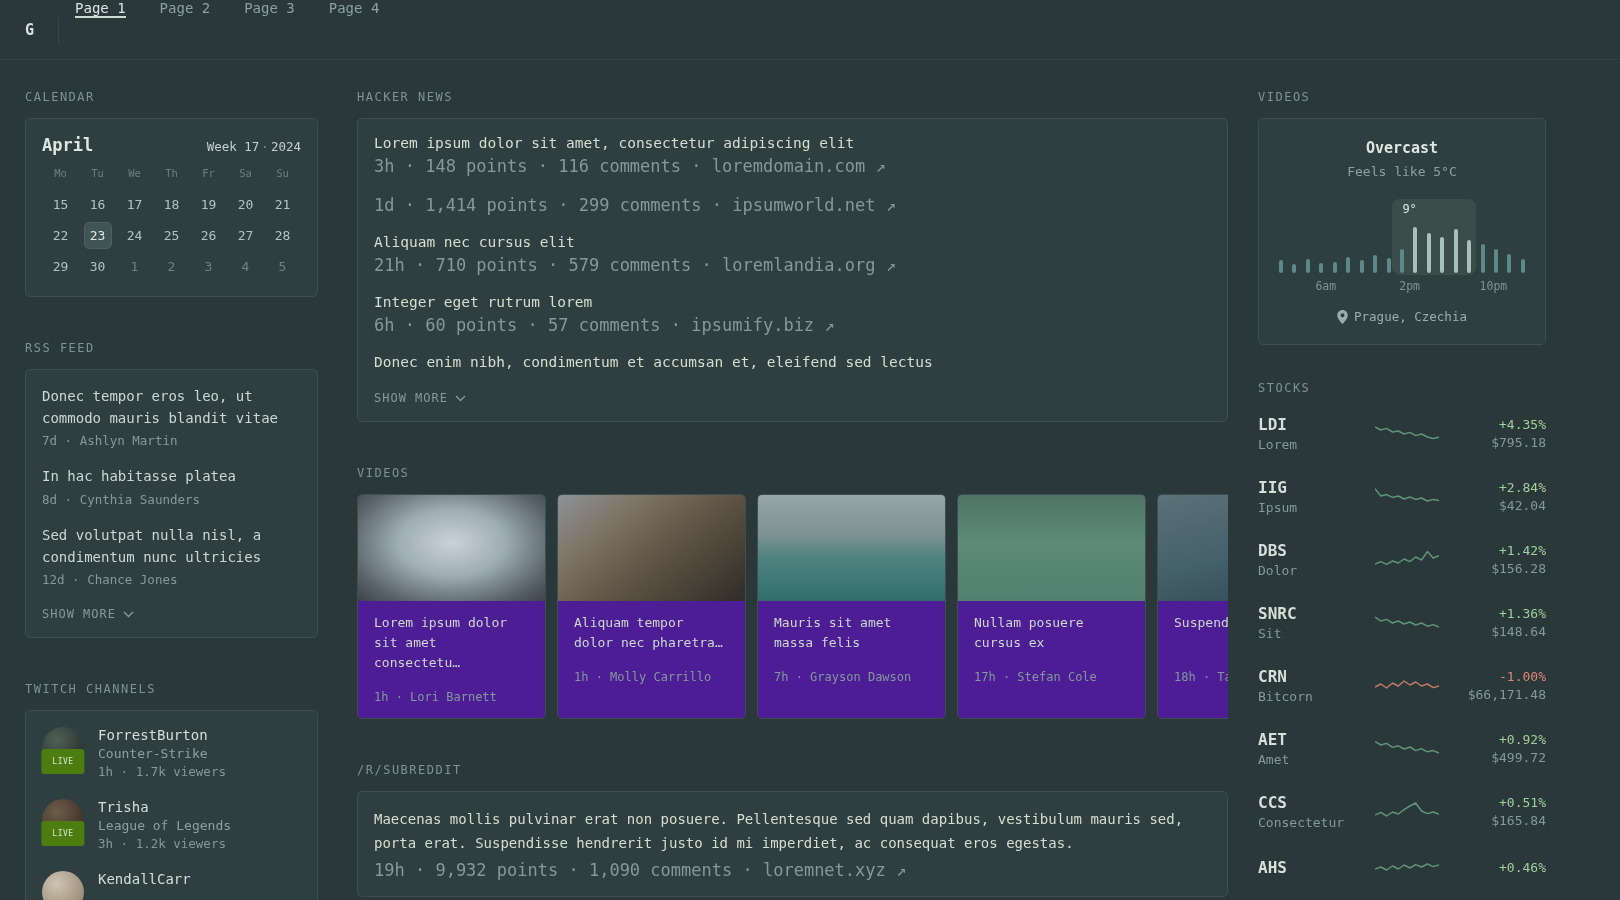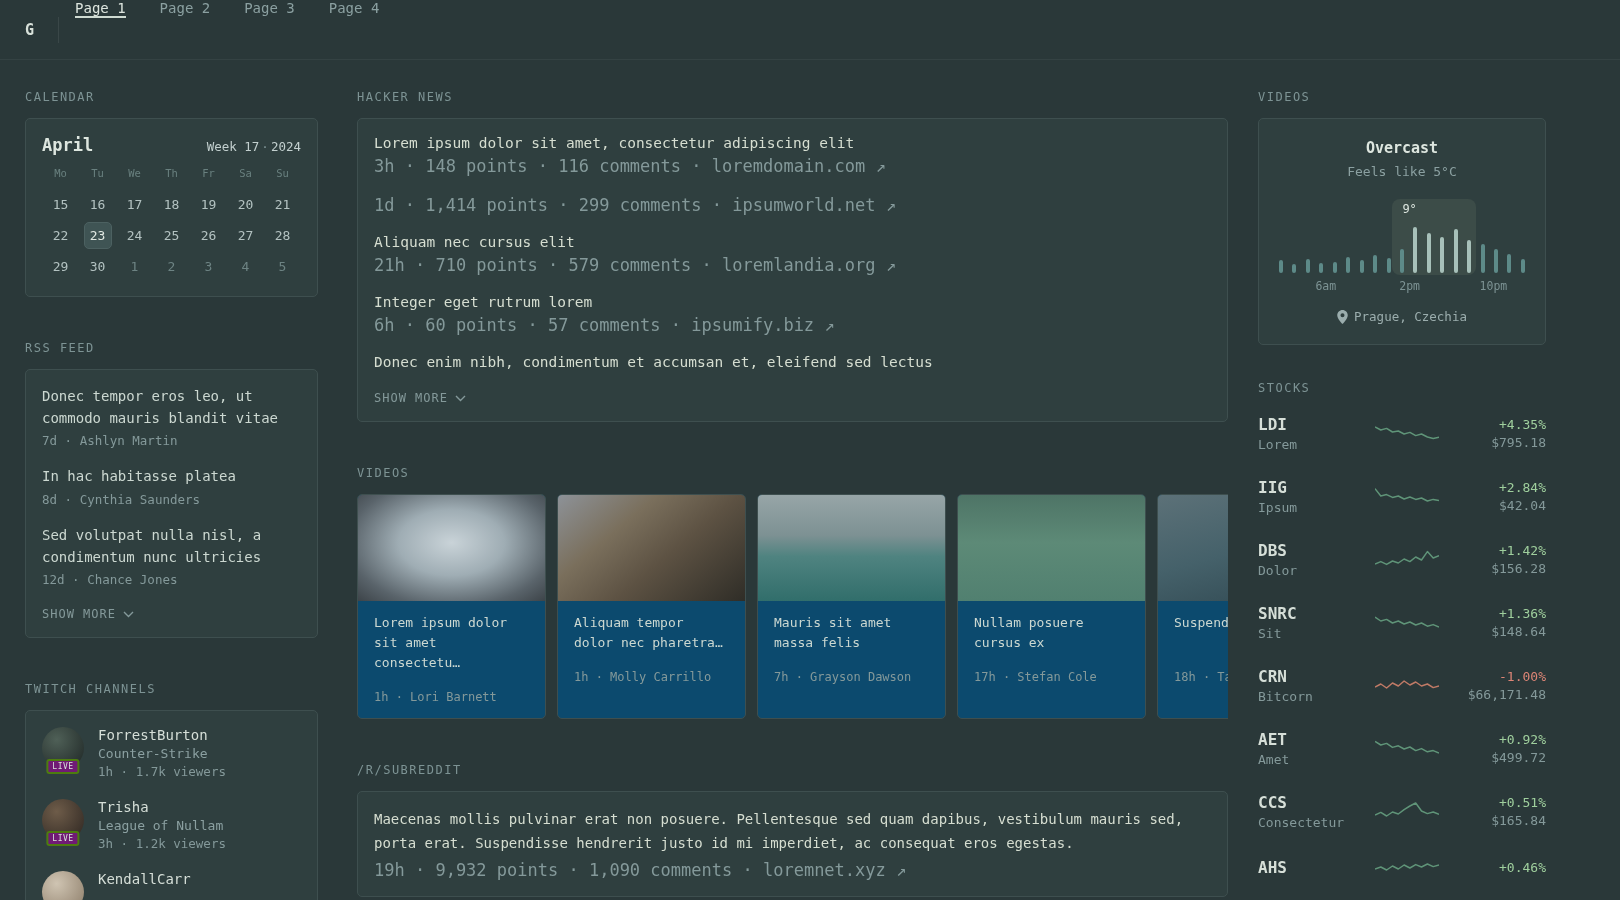--- a/index.html
+++ b/index.html
@@ -37,34 +37,34 @@
   .cal-day.selected span { background: #3f5454; border-color: #4c6161; color: #e0e8e2; }
   
   .feed-item { margin-bottom: 18px; }
   .feed-title { font-size: 14px; color: #ccd8d1; line-height: 1.55; cursor: pointer; }
   .feed-meta { font-size: 12.5px; color: #84999a; margin-top: 4px; }
   .show-more { display: inline-flex; align-items: center; gap: 7px; font-size: 12px; letter-spacing: 1px; color: #84999a; margin-top: 2px; cursor: pointer; }
   
   .tw-row { display: flex; gap: 14px; margin-bottom: 20px; cursor: pointer; }
   .tw-avatar { position: relative; flex: none; width: 42px; height: 42px; }
   .tw-avatar .pic { width: 42px; height: 42px; border-radius: 50%; }
-  .tw-live { position: absolute; left: 50%; transform: translateX(-50%); bottom: -5px; background: #701a75; border: 2px solid #4d7c0f; border-radius: 3px; font-size: 8px; letter-spacing: 0.5px; padding: 1px 4px; color: #d9e2db; white-space: nowrap; }
+  .tw-live { position: absolute; left: 50%; transform: translateX(-50%); bottom: -5px; background: #4d7c0f; border: 7px solid #4d7c0f; border-radius: 3px; font-size: 8px; letter-spacing: 0.5px; padding: 1px 4px; color: #d9e2db; white-space: nowrap; }
   .tw-name { font-size: 14px; color: #d6dfd8; }
   .tw-cat { font-size: 13px; color: #8ba0a1; margin-top: 3px; }
   .tw-meta { font-size: 12.5px; color: #84999a; margin-top: 3px; }
   
   .hn-item { margin-bottom: 19px; }
   .hn-title { font-size: 14.5px; color: #d6ded1; cursor: pointer; }
   .hn-meta { font-size: 17px; color: #84999a; margin-top: 5px; }
   .hn-domain { cursor: pointer; }
   .ext-arrow { color: #84999a; }
   .sub-title { font-size: 14px; color: #d6ded1; line-height: 1.65; }
   
   .videos-row { display: flex; gap: 11px; overflow: hidden; }
-  .video-card { flex: none; width: 189px; background: #0c4a6e; border: 1px solid #3e4f4f; border-radius: 5px; overflow: hidden; cursor: pointer; }
+  .video-card { flex: none; width: 189px; background: #4c1d95; border: 1px solid #3e4f4f; border-radius: 5px; overflow: hidden; cursor: pointer; }
   .video-thumb { height: 106px; }
   .video-body { padding: 12px 16px 14px; }
   .video-title { font-size: 13px; color: #ccd8d1; line-height: 1.55; min-height: 40px; }
   .video-meta { font-size: 12px; color: #84999a; margin-top: 17px; }
   
   .weather-card { text-align: center; padding: 20px 16px; }
   .w-cond { font-size: 15px; color: #dde6df; font-weight: 600; }
   .w-feels { font-size: 13px; color: #8ba0a1; margin-top: 7px; }
   .w-chart { position: relative; height: 94px; margin-top: 20px; }
   .w-highlight { position: absolute; left: 46%; top: 0; width: 33%; height: 76px; background: rgba(214,224,180,0.08); border-radius: 8px; }
@@ -186,21 +186,21 @@
                 <div class="tw-meta">1h · 1.7k viewers</div>
               </div>
             </div>
             <div class="tw-row">
               <div class="tw-avatar">
                 <div class="pic" style="background: radial-gradient(circle at 35% 30%, rgb(110, 92, 73), rgb(43, 36, 32));"></div>
                 <div class="tw-live">LIVE</div>
               </div>
               <div>
                 <div class="tw-name">Trisha</div>
-                <div class="tw-cat">League of Nullam</div>
+                <div class="tw-cat">League of Legends</div>
                 <div class="tw-meta">3h · 1.2k viewers</div>
               </div>
             </div>
             <div class="tw-row">
               <div class="tw-avatar">
                 <div class="pic" style="background: radial-gradient(circle at 35% 30%, rgb(207, 196, 178), rgb(138, 122, 102));"></div>
               </div>
               <div>
                 <div class="tw-name">KendallCarr</div>
               </div>

